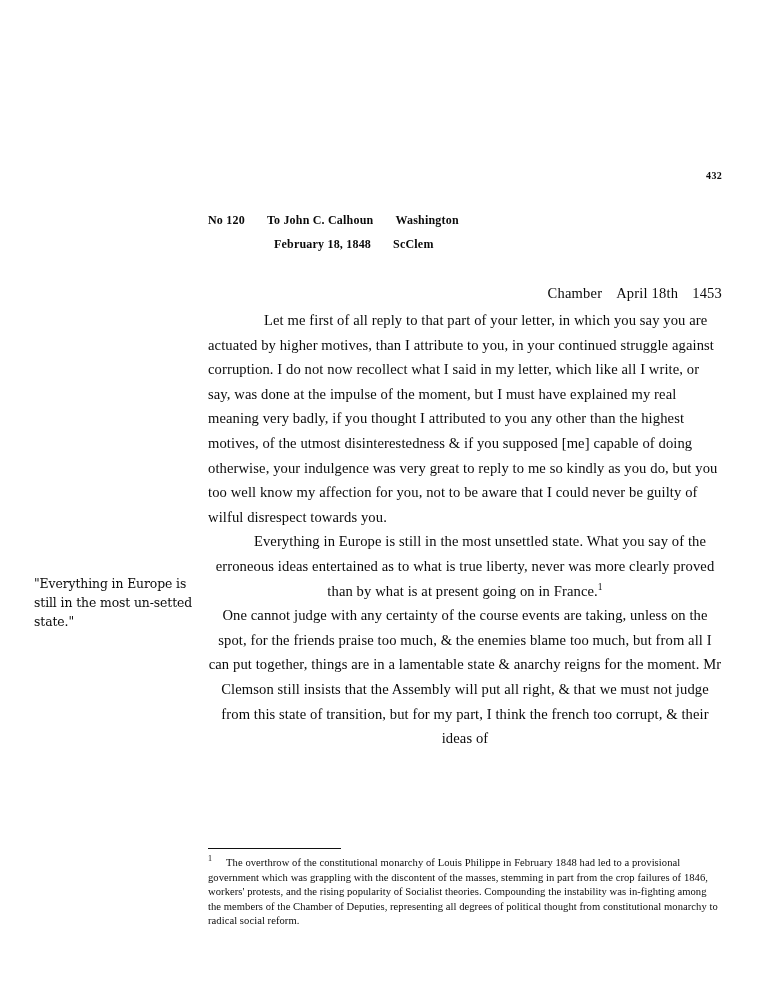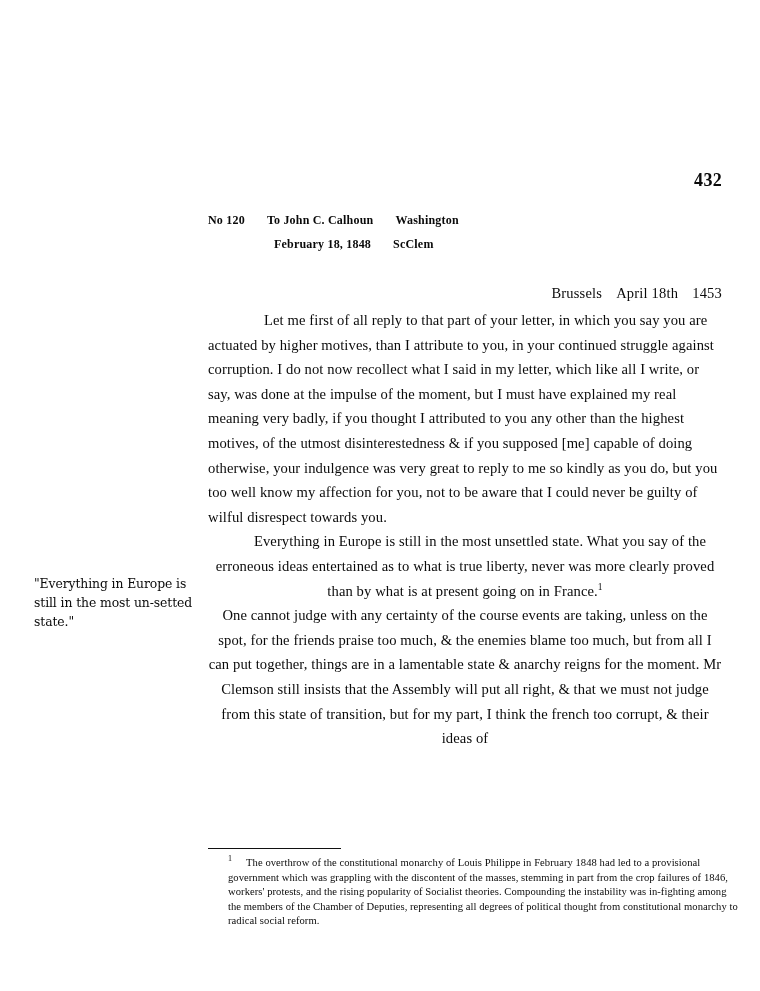--- a/index.html
+++ b/index.html
@@ -23,21 +23,21 @@
     height: 991px;
   }
 
   
   .folio {
     position: absolute;
     top: 170px;
     left: 0;
     width: 722px;
     text-align: right;
-    font-size: 18px;
+    font-size: 10px;
     font-weight: 700;
     letter-spacing: 0.3px;
   }
 
   
   .heading {
     position: absolute;
     top: 208px;
     left: 208px;
     width: 520px;
@@ -112,42 +112,41 @@
   }
   .footnote {
     position: absolute;
     top: 856px;
     left: 208px;
     width: 514px;
     font-size: 10.6px;
     line-height: 14.6px;
     letter-spacing: 0.05px;
     text-align: left;
-    margin-left: 20px;
   }
   .footnote .fn-num {
     font-size: 8px;
     vertical-align: super;
     line-height: 0;
     margin-right: 14px;
   }
 </style>
 </head>
 <body>
 
 <div class="page">
 
   <div class="folio">432</div>
 
   <div class="heading">
     <div class="line1"><span>No 120</span><span class="hgap-md"></span><span>To John C. Calhoun</span><span class="hgap-md"></span><span>Washington</span></div>
     <div class="line2"><span>February 18, 1848</span><span class="hgap-md"></span><span>ScClem</span></div>
   </div>
 
-  <div class="dateline"><span>Brussels</span><span class="dgap"></span><span>April 18th</span><span class="dgap"></span><span>1453</span></div>
+  <div class="dateline"><span>Chamber</span><span class="dgap"></span><span>April 18th</span><span class="dgap"></span><span>1453</span></div>
 
   <div class="body-block">
     <p class="para indent-lg">Let me first of all reply to that part of your letter, in which you say you are actuated by higher motives, than I attribute to you, in your continued struggle against corruption.  I do not now recollect what I said in my letter, which like all I write, or say, was done at the impulse of the moment, but I must have explained my real meaning very badly, if you thought I attributed to you any other than the highest motives, of the utmost disinterestedness &amp; if you supposed [me] capable of doing otherwise, your indulgence was very great to reply to me so kindly as you do, but you too well know my affection for you, not to be aware that I could never be guilty of wilful disrespect towards you.</p>
     <p class="para indent-sm"><span>Everything in Europe is still in the most unsettled state.  What you say of the erroneous ideas entertained as to what is true liberty, never was more clearly proved than by what is at present going on in France.</span><span class="fn-ref">1</span><br><span>One cannot judge with any certainty of the course events are taking, unless on the spot, for the friends praise too much, &amp; the enemies blame too much, but from all I can put together, things are in a lamentable state &amp; anarchy reigns for the moment.  Mr Clemson still insists that the Assembly will put all right, &amp; that we must not judge from this state of transition, but for my part, I think the french too corrupt, &amp; their ideas of</span></p>
   </div>
 
   <div class="margin-note">"Everything in Europe is still in the most un-setted state."</div>
 
   <div class="footnote-rule"></div>
   <div class="footnote"><span class="fn-num">1</span><span>The overthrow of the constitutional monarchy of Louis Philippe in February 1848 had led to a provisional government which was grappling with the discontent of the masses, stemming in part from the crop failures of 1846, workers' protests, and the rising popularity of Socialist theories.  Compounding the instability was in-fighting among the members of the Chamber of Deputies, representing all degrees of political thought from constitutional monarchy to radical social reform.</span></div>

